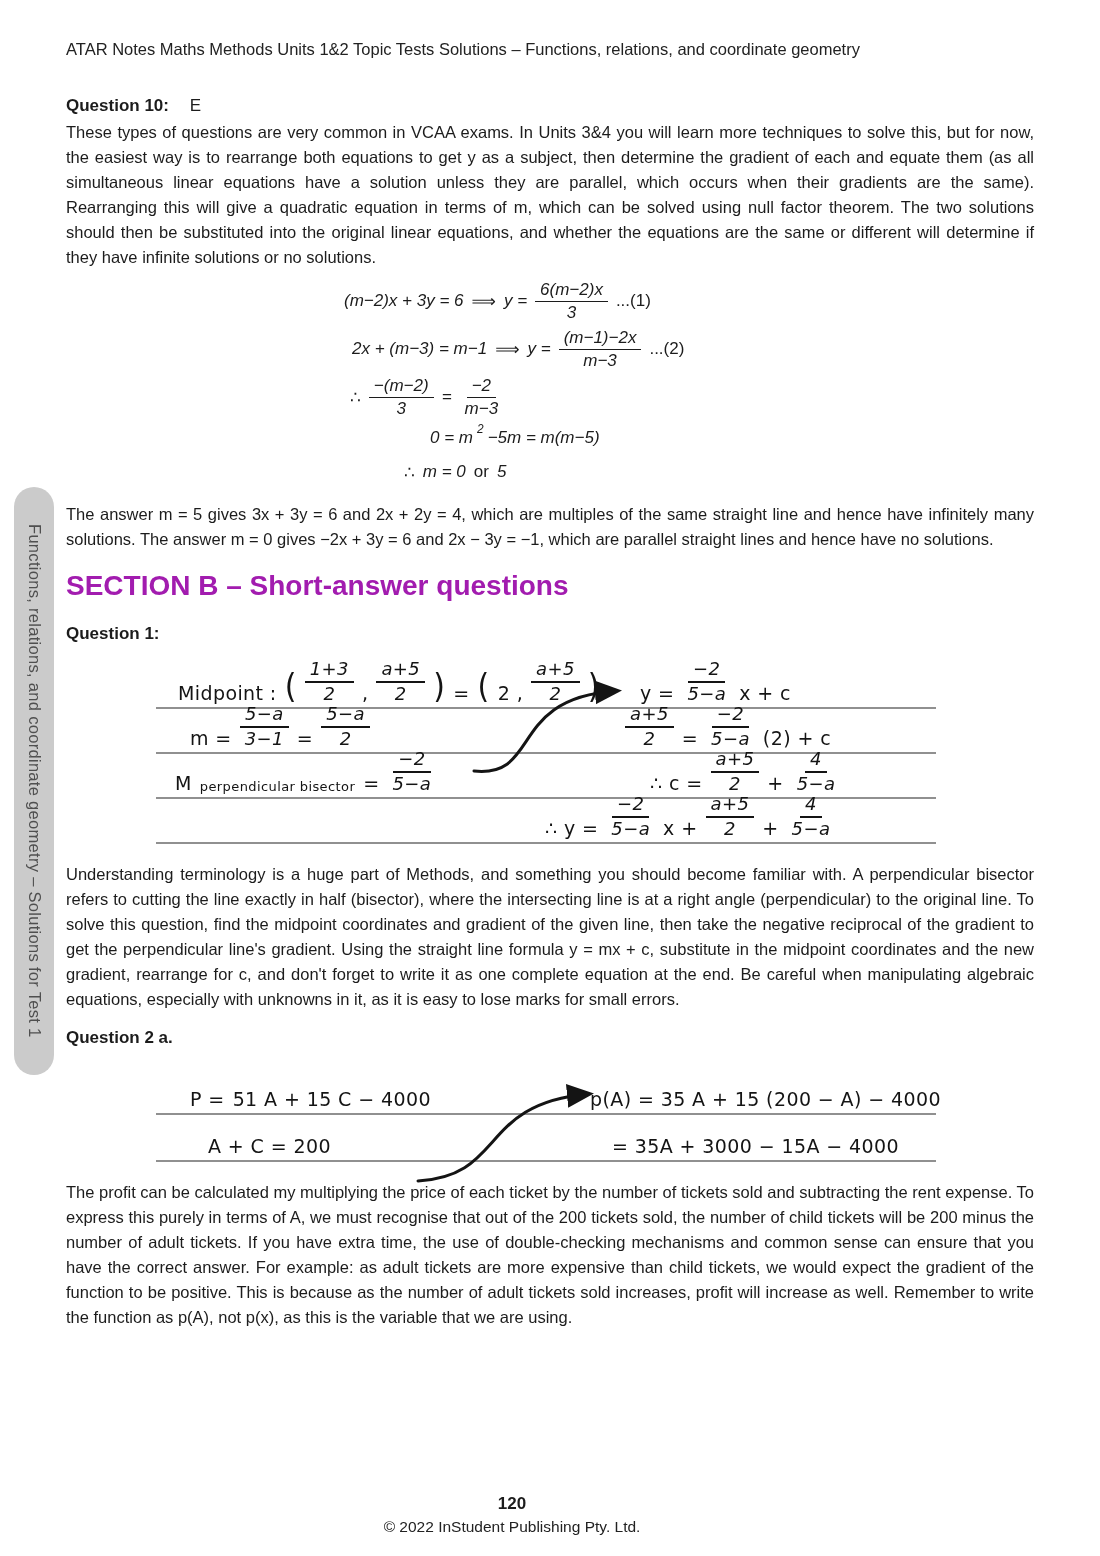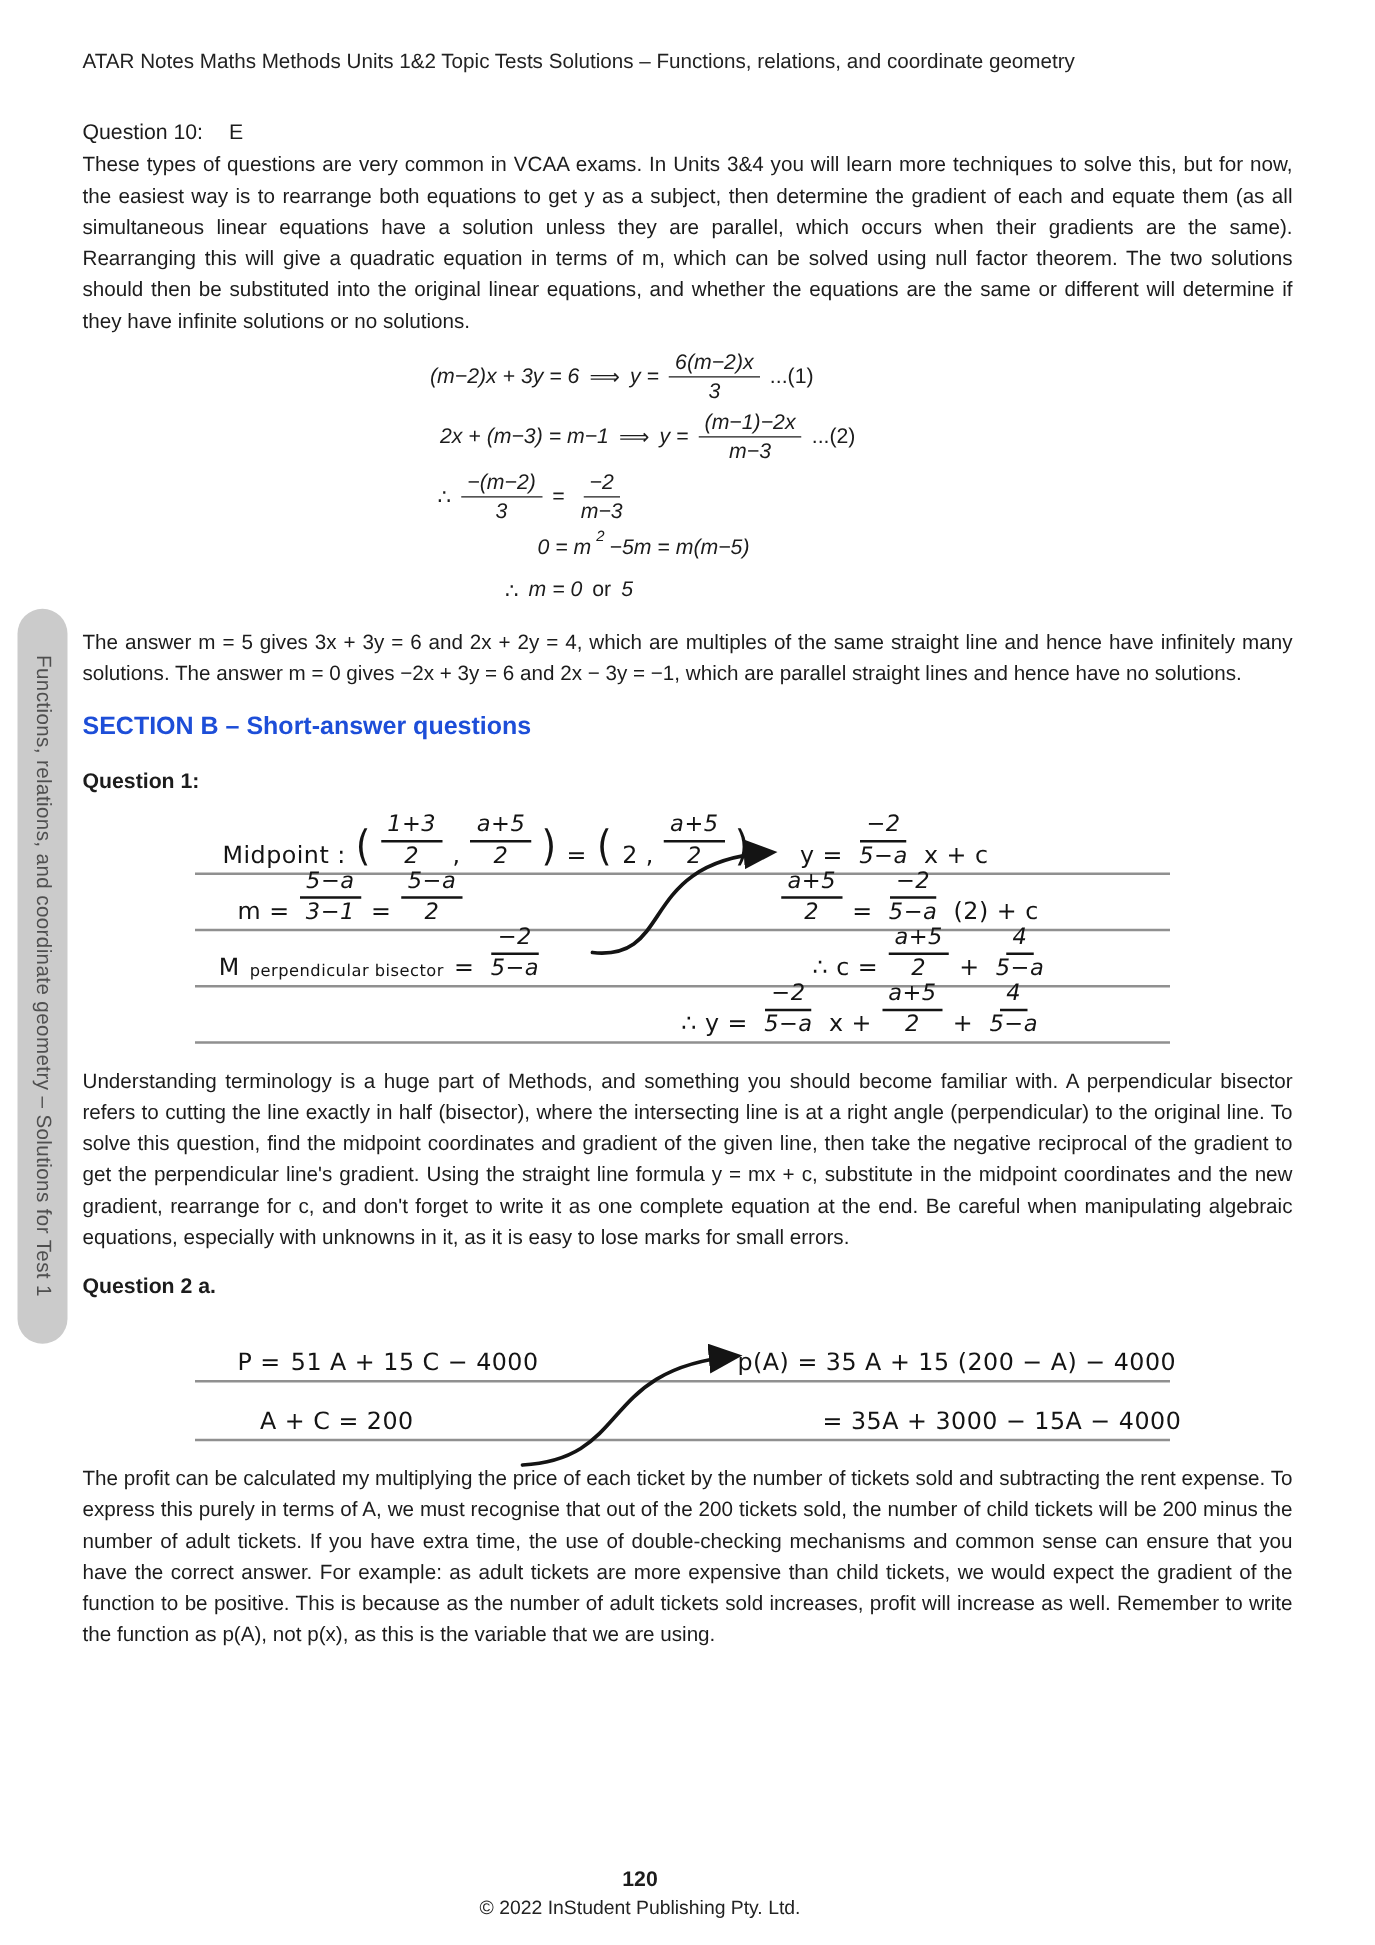--- a/index.html
+++ b/index.html
@@ -16,27 +16,27 @@
     position:absolute;left:14px;top:487px;width:40px;height:588px;
     background:#cbcbcb;border-radius:20px;
     display:flex;align-items:center;justify-content:center;
   }
   .sidebar-tab span{
     writing-mode:vertical-rl;text-orientation:mixed;
     font-size:16.5px;color:#4f4f4f;white-space:nowrap;letter-spacing:0.3px;
   }
   .content{position:absolute;left:66px;top:96px;width:968px;}
   .qline{font-size:17px;margin:0 0 4px 0;}
-  .qlabel{font-weight:normal;}
+  .qlabel{font-weight:bold;}
   .qanswer{margin-left:16px;}
   .para{
     font-size:16.5px;line-height:25px;text-align:justify;margin:0 0 10px 0;
   }
   .section-heading{
-    font-size:20px;font-weight:bold;margin:14px 0 22px 0;color:#1d4ed8;
+    font-size:28px;font-weight:bold;margin:14px 0 22px 0;color:#a21caf;
   }
   .qlabel-solo{font-size:17px;font-weight:bold;margin:0 0 14px 0;}
   
   .mathblock{margin:6px 0 16px 0;}
   .mathline{
     display:flex;align-items:center;min-height:28px;margin-bottom:6px;
     font-size:17px;
   }
   .mathline.typeset{font-style:italic;align-items:center;}
   .mathline.typeset .rom{font-style:normal;}
@@ -256,21 +256,21 @@
             <span>51 A + 15 C − 4000</span>
           </div>
         <div class="wright" style="left:430px">
             <span>p(A) = 35 A + 15 (200 − A) − 4000</span>
           </div>
       </div>
       <div class="wrow">
         <div class="wleft" style="left:48px">
             <span>A + C = 200</span>
           </div>
-        <div class="wright" style="left:498px">
+        <div class="wright" style="left:452px">
             <span>= 35A + 3000 − 15A − 4000</span>
           </div>
       </div>
       <svg class="arrow" style="left:250px;top:8px;width:200px;height:118px" viewBox="0 0 200 118">
         <defs>
           <marker id="ah2" markerWidth="10" markerHeight="10" refX="7" refY="4" orient="auto">
             <path d="M0,0 L9,4 L0,8 Z" fill="#141414"></path>
           </marker>
         </defs>
         <path d="M12,105 C100,100 72,28 182,18" fill="none" stroke="#141414" stroke-width="3" stroke-linecap="round" marker-end="url(#ah2)"></path>

